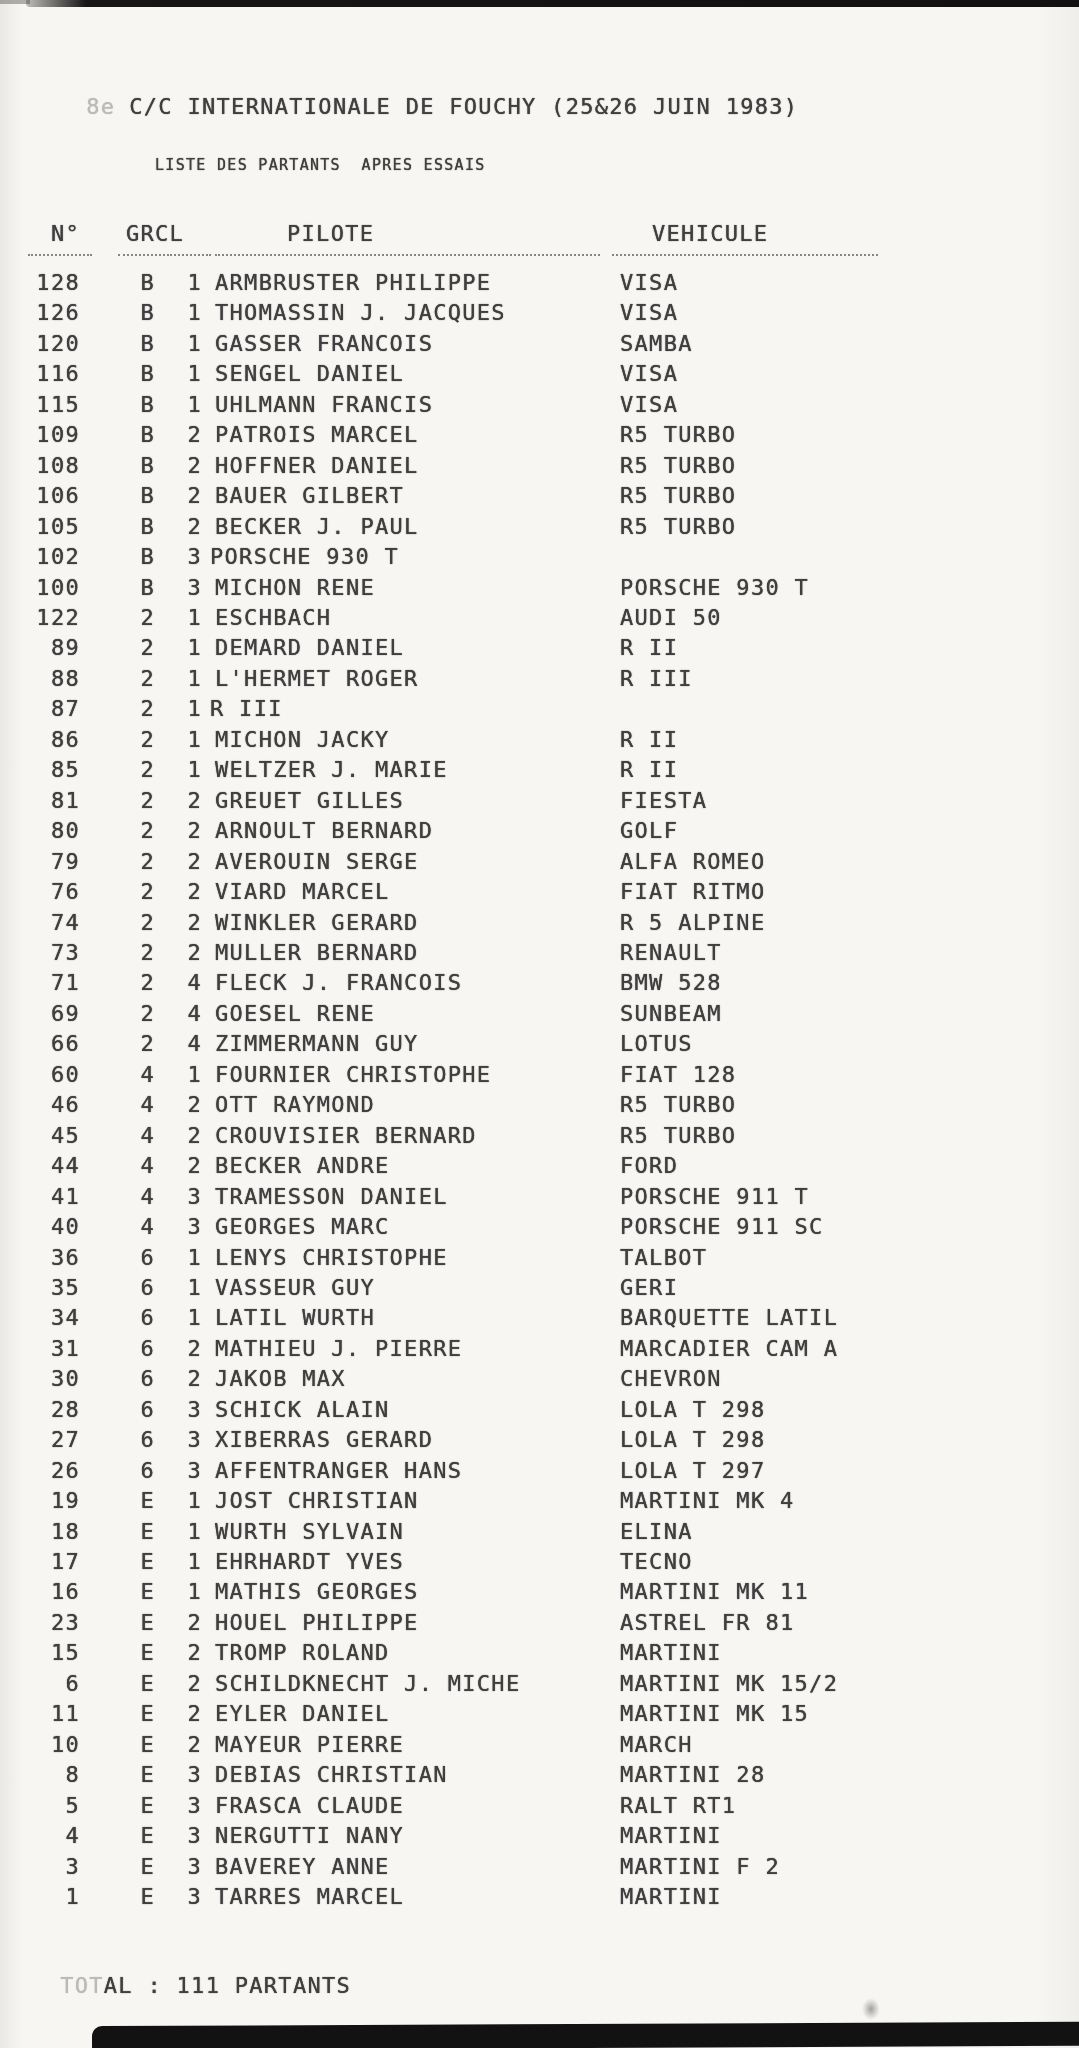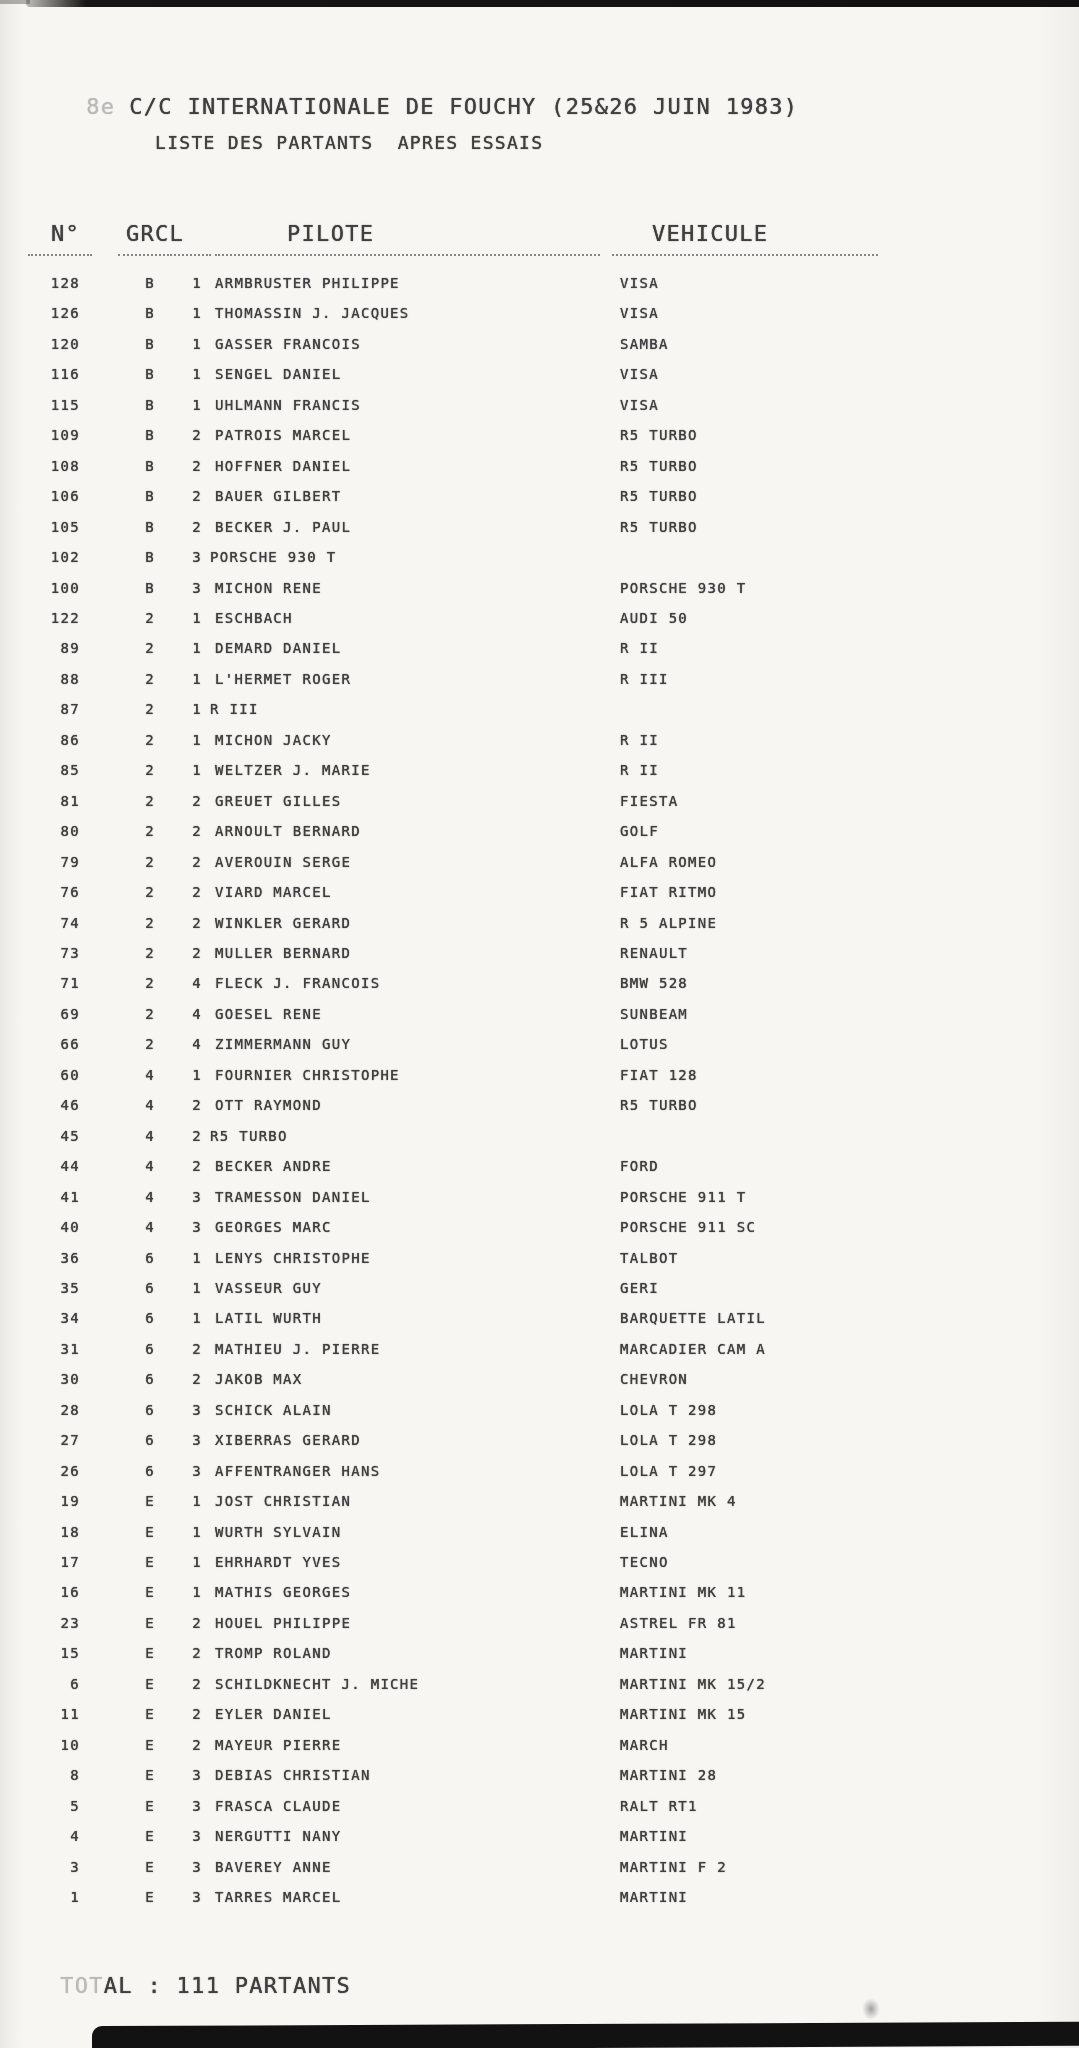--- a/index.html
+++ b/index.html
@@ -47,22 +47,22 @@
     background:radial-gradient(closest-side, rgba(90,90,90,.55), rgba(120,120,120,.25) 60%, transparent);
     border-radius:50%;
   }
 
   .title-line{
     position:absolute;top:56px;left:28px;
     font-size:22px;line-height:34px;
   }
   .title-line .main{margin-left:14px;}
   .subtitle{
-    position:absolute;top:128px;left:155px;
-    font-size:18px;line-height:30px;
+    position:absolute;top:150px;left:155px;
+    font-size:15px;line-height:30px;
   }
 
   .table{position:absolute;top:218px;left:0;right:0;}
   .thead,.row{
     display:grid;
     grid-template-columns:80px 75px 47px 410px auto;
   }
   .thead{line-height:32px;font-size:22px;}
   .thead .h{white-space:pre;}
   .h-no{text-align:right;}
@@ -73,21 +73,21 @@
 
   .rules{position:relative;height:16px;}
   .rule{position:absolute;top:4px;border-bottom:2px dotted #6a6a6a;opacity:.8;}
   .rule-no{left:28px;width:64px;}
   .rule-gr{left:118px;width:47px;}
   .rule-cl{left:167px;width:44px;}
   .rule-pi{left:215px;width:385px;}
   .rule-ve{left:612px;width:266px;}
 
   .tbody{margin-top:2px;}
-  .row{line-height:30.45px;font-size:14px;}
+  .row{line-height:30.45px;font-size:22px;}
   .c{white-space:pre;}
   .c.no{text-align:right;}
   .c.gr{text-align:right;}
   .c.cl{text-align:right;}
   .c.pi{padding-left:13px;}
   .c.ve{padding-left:8px;}
 
   .footer{
     position:absolute;top:1941px;left:2px;
     font-size:22px;line-height:30px;
@@ -342,20 +342,21 @@
     <span class="c gr">4</span>
     <span class="c cl">2</span>
     <span class="c pi">OTT RAYMOND</span>
     <span class="c ve">R5 TURBO</span>
   </div>
 
   <div class="row ink">
     <span class="c no">45</span>
     <span class="c gr">4</span>
     <span class="c cl">2</span>
+    <span class="c pi">CROUVISIER BERNARD</span>
     <span class="c ve">R5 TURBO</span>
   </div>
 
   <div class="row ink">
     <span class="c no">44</span>
     <span class="c gr">4</span>
     <span class="c cl">2</span>
     <span class="c pi">BECKER ANDRE</span>
     <span class="c ve">FORD</span>
   </div>

